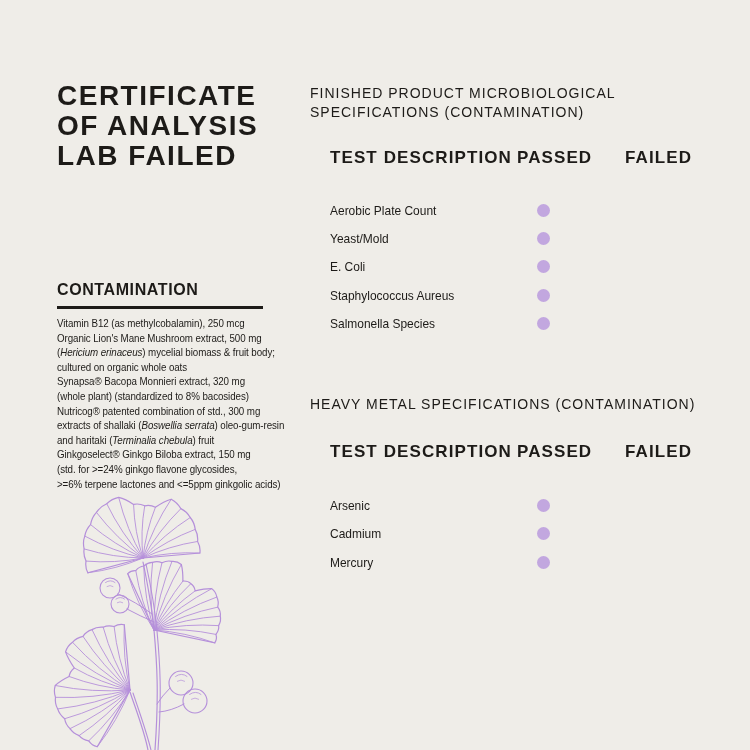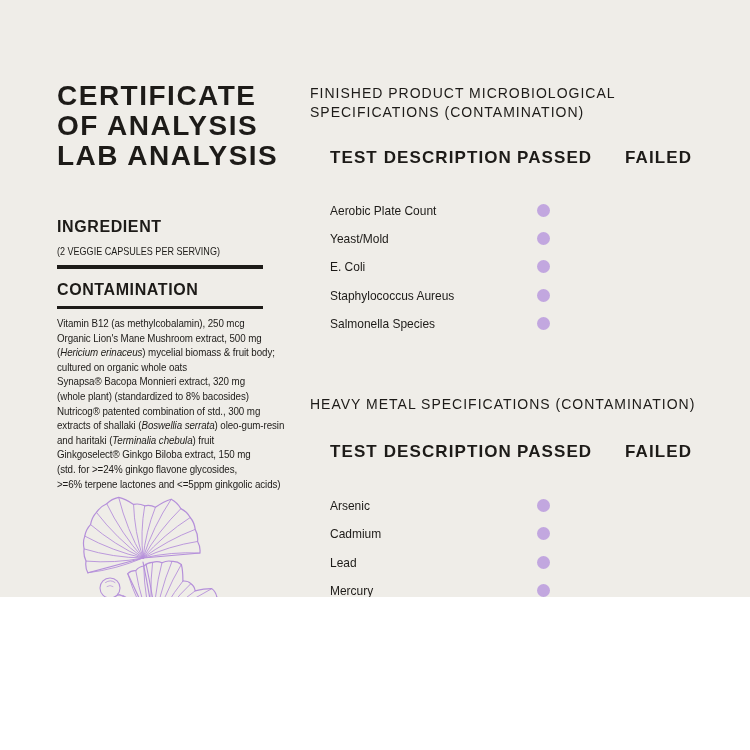--- a/index.html
+++ b/index.html
@@ -1,17 +1,17 @@
 <!DOCTYPE html>
 <html><head>
 <meta charset="utf-8">
 <style>
   html,body{margin:0;padding:0;}
   .page{
-    position:relative;width:750px;height:597px;overflow:hidden;
+    position:relative;width:750px;height:750px;overflow:hidden;
     background:#EFEDE8;color:#1D1B18;
     font-family:"Liberation Sans", sans-serif;
   }
   
   .title{
     position:absolute;left:57px;top:81px;
     font-size:28px;line-height:30px;font-weight:bold;letter-spacing:1.5px;
   }
   .ingredient{position:absolute;left:57px;top:218px;width:206px;}
   .section-h{
@@ -51,28 +51,23 @@
   #ginkgo{position:absolute;left:38px;top:478px;}
 </style>
 </head>
 <body>
 
 <div class="page">
 
   <header class="title">
     <div>CERTIFICATE</div>
     <div>OF ANALYSIS</div>
-    <div>LAB ANALYSIS</div>
+    <div>LAB FAILED</div>
   </header>
 
-  <section class="ingredient">
-    <h2 class="section-h">INGREDIENT</h2>
-    <div class="note cond">(2 VEGGIE CAPSULES PER SERVING)</div>
-    <div class="rule thick"></div>
-  </section>
 
   <section class="specification">
     <h2 class="section-h">CONTAMINATION</h2>
     <div class="rule thin"></div>
     <div class="spec-lines" id="spec-lines">
         <div><span>Vitamin B12 (as methylcobalamin), 250 mcg</span></div>
         <div><span>Organic Lion's Mane Mushroom extract, 500 mg</span></div>
         <div><span>(</span><span style="font-style: italic;">Hericium erinaceus</span><span>) mycelial biomass &amp; fruit body;</span></div>
         <div><span>cultured on organic whole oats</span></div>
         <div><span>Synapsa® Bacopa Monnieri extract, 320 mg</span></div>
@@ -154,27 +149,20 @@
             <span></span>
           </div>
           <div class="trow">
             <span class="tlabel">Cadmium</span>
             <span>
               <span class="dot" style="background: rgb(194, 167, 223); display: block;"></span>
             </span>
             <span></span>
           </div>
           <div class="trow">
-            <span class="tlabel">Lead</span>
-            <span>
-              <span class="dot" style="background: rgb(194, 167, 223); display: block;"></span>
-            </span>
-            <span></span>
-          </div>
-          <div class="trow">
             <span class="tlabel">Mercury</span>
             <span>
               <span class="dot" style="background: rgb(194, 167, 223); display: block;"></span>
             </span>
             <span></span>
           </div>
         </div>
   </section>
 </section>
 

